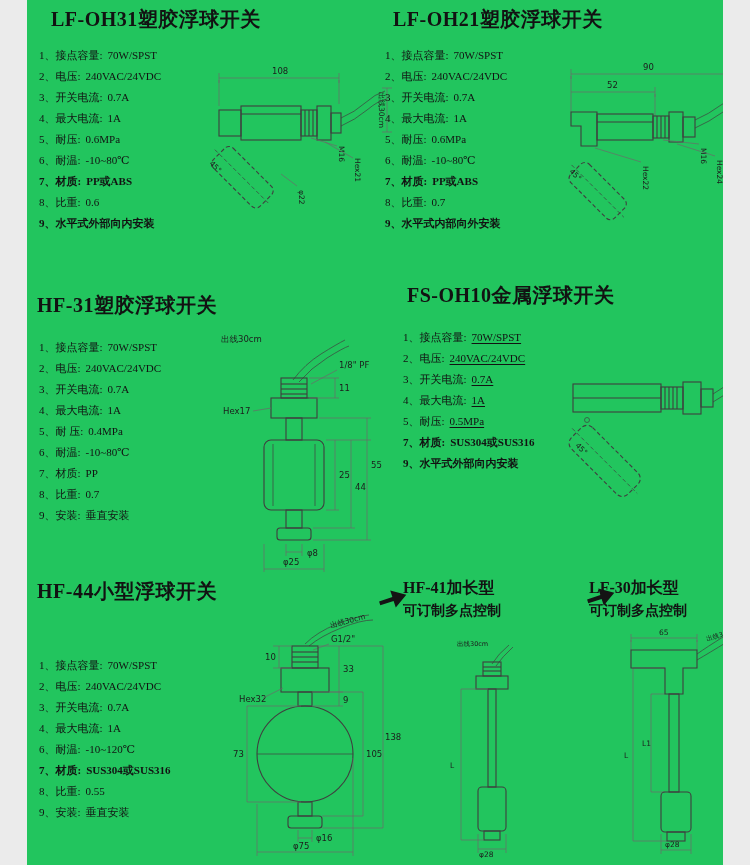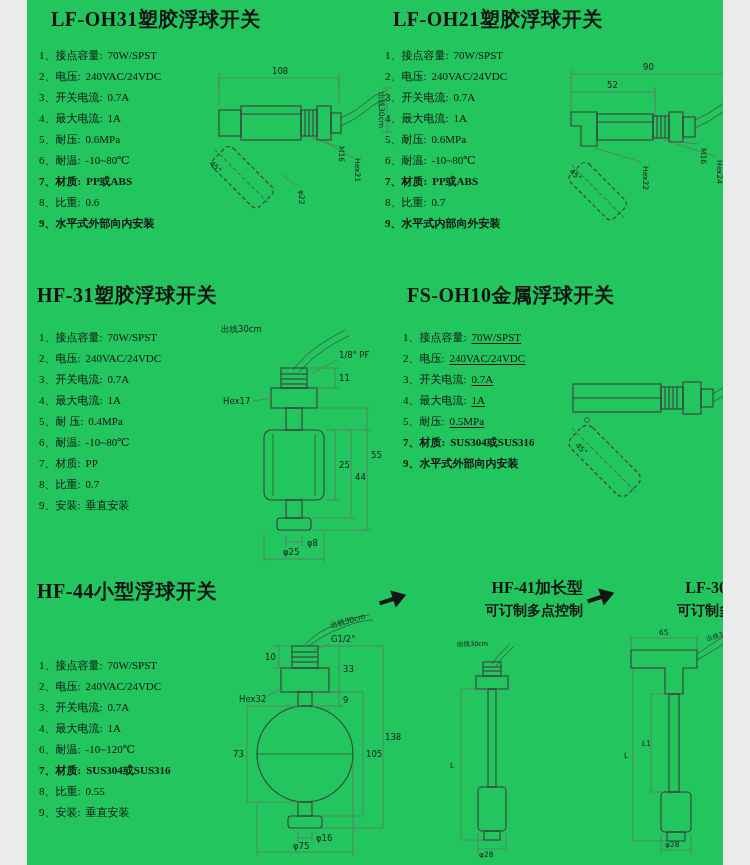--- a/index.html
+++ b/index.html
@@ -10,30 +10,30 @@
   .specs{list-style:none;margin:0;padding:0}
   .spec-line{font-size:11px;line-height:21px;white-space:nowrap}
   .bold{font-weight:700}
   .val{margin-left:5px}
   .u{text-decoration:underline;text-underline-offset:2px}
   #s1 .title{padding-left:14px}
   #s2 .title{padding-left:10px}
   #s4 .title{padding-left:4px}
   #s1{left:10px;top:6px;width:366px;height:276px}
   #s2{left:356px;top:6px;width:372px;height:276px}
-  #s3{left:10px;top:282px;width:366px;height:296px}
+  #s3{left:10px;top:292px;width:366px;height:296px}
   #s4{left:376px;top:282px;width:372px;height:296px}
   #s5{left:10px;top:578px;width:366px;height:287px}
   #s6{left:376px;top:578px;width:180px;height:287px}
   #s7{left:562px;top:578px;width:186px;height:287px}
   #s1 .specs,#s2 .specs{margin:12px 0 0 2px}
   #s3 .specs{margin:18px 0 0 2px}
   #s4 .specs{margin:18px 0 0 0}
   #s5 .specs{margin:50px 0 0 2px}
-  .mini-head{text-align:right}
+  .mini-head{text-align:left}
   .mini-title{margin:0;font-size:16px;font-weight:700;white-space:nowrap}
   .mini-sub{margin:3px 0 0 0;font-size:14px;font-weight:700;white-space:nowrap}
   .drawing{position:absolute}
   #d1{left:152px;top:54px}
   #d2{left:172px;top:54px}
   #d3{left:178px;top:36px}
   #d4{left:160px;top:60px}
   #d5{left:176px;top:30px}
   #d6{left:40px;top:58px}
   #d7{left:14px;top:50px}

